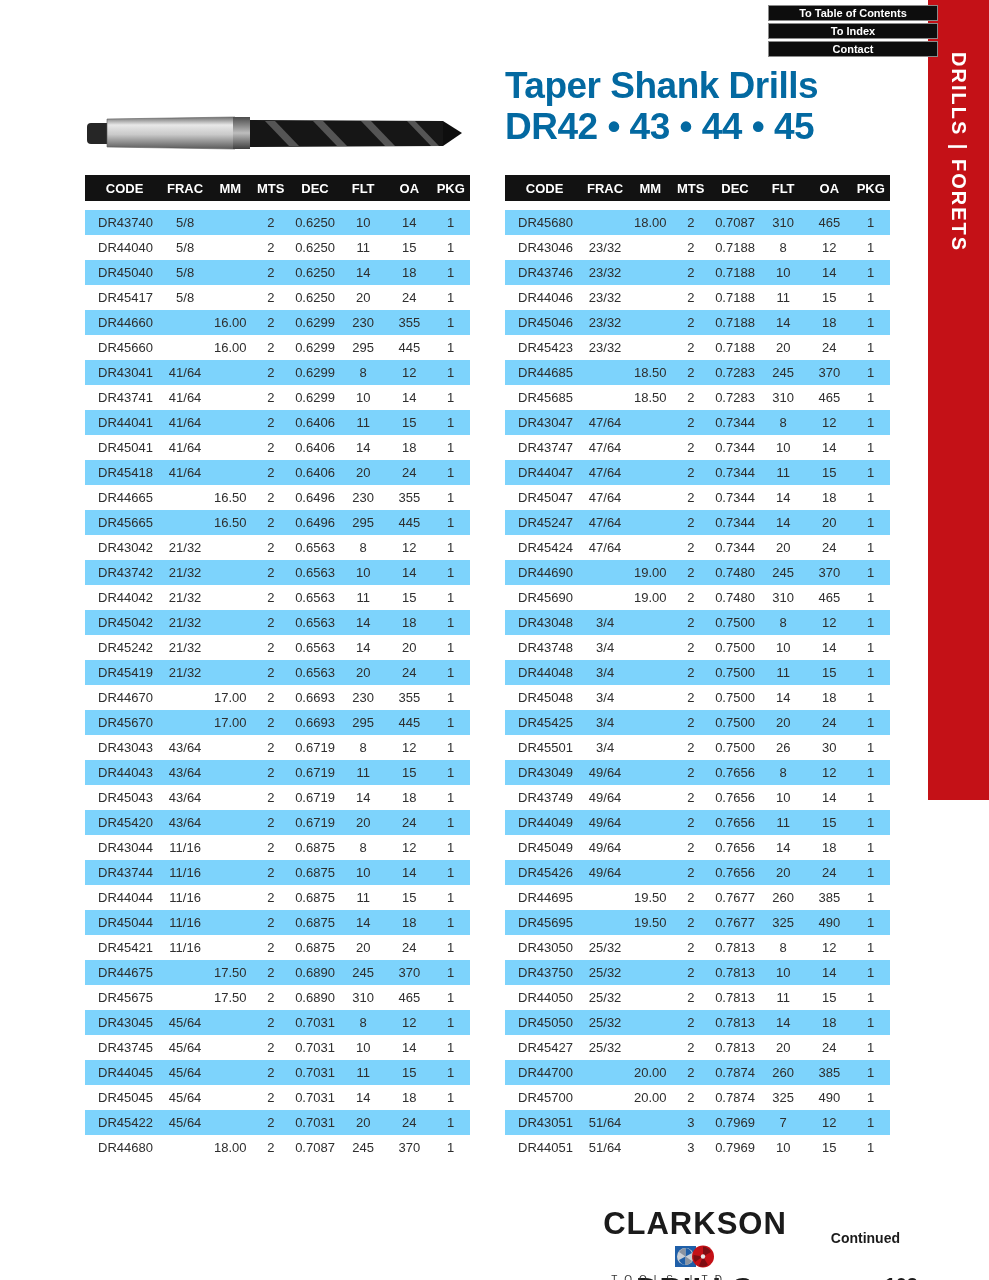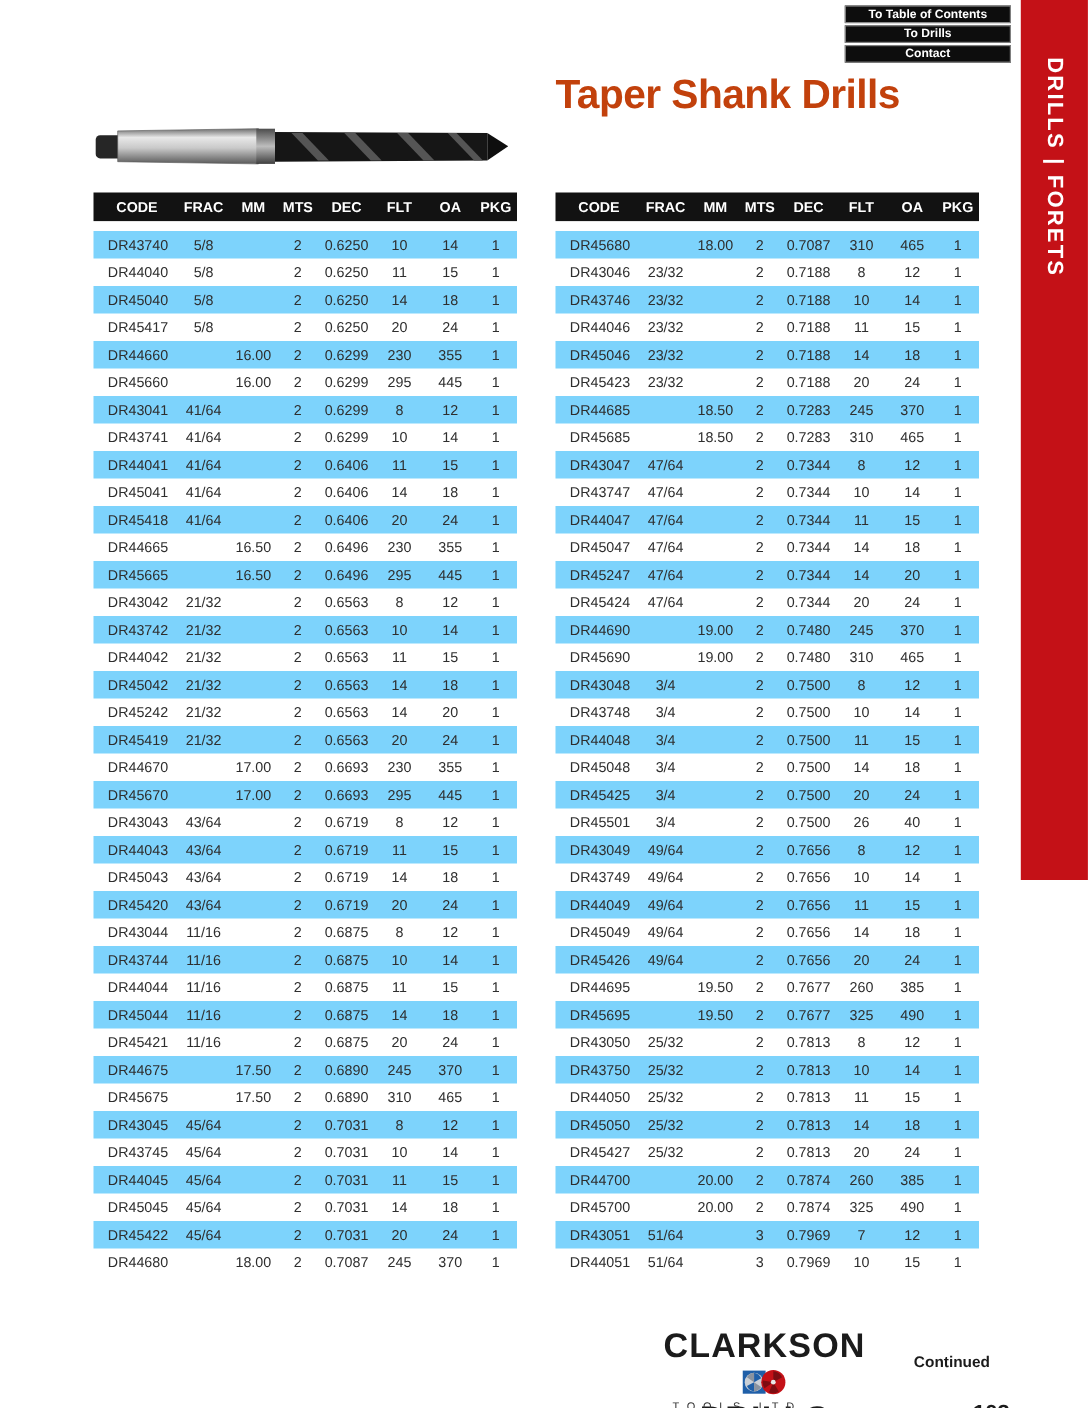--- a/index.html
+++ b/index.html
@@ -19,30 +19,30 @@
   }
   .side-tab-label {
     position:absolute; top:52px; left:50%;
     transform:translateX(-50%);
     writing-mode:vertical-rl;
     color:#ffffff; font-weight:bold; font-size:20px;
     letter-spacing:2px; white-space:nowrap;
   }
 
   
-  .nav-stack { position:absolute; top:5px; left:768px; width:151px; }
+  .nav-stack { position:absolute; top:5px; left:768px; width:170px; }
   .nav-btn {
     display:block; width:100%; height:16px; margin-bottom:2px;
     background:#0d0d0d; border:1px solid #8a8a8a;
     color:#ffffff; font-weight:bold; font-size:11px;
     text-align:center; line-height:14px; cursor:pointer;
   }
 
   
-  .title-block { position:absolute; left:505px; top:66px; color:#c2410c; }
+  .title-block { position:absolute; left:505px; top:66px; color:#0369a1; }
   .title-block h1 { font-size:37px; font-weight:bold; line-height:1.1; letter-spacing:-0.5px; }
 
   
   .drill-img { position:absolute; left:85px; top:92px; width:380px; height:75px; }
 
   
   .cat-table { position:absolute; top:175px; width:385px; }
   .cat-table.left  { left:85px; }
   .cat-table.right { left:505px; }
   .thead {
@@ -93,21 +93,21 @@
 </style>
 </head>
 <body>
 
 <div class="side-tab">
   <div class="side-tab-label">DRILLS | FORETS</div>
 </div>
 
 <div class="nav-stack">
   <div class="nav-btn">To Table of Contents</div>
-  <div class="nav-btn">To Drills</div>
+  <div class="nav-btn">To Index</div>
   <div class="nav-btn">Contact</div>
 </div>
 
 <svg class="drill-img" viewBox="0 0 380 75">
   <defs>
     <linearGradient id="metal" x1="0" y1="0" x2="0" y2="1">
       <stop offset="0" stop-color="#6f6f6f"></stop>
       <stop offset="0.25" stop-color="#e8e8e8"></stop>
       <stop offset="0.55" stop-color="#c9c9c9"></stop>
       <stop offset="1" stop-color="#5a5a5a"></stop>
@@ -126,20 +126,21 @@
     <polygon points="180,29 204,54 214,54 190,29"></polygon>
     <polygon points="228,29 252,54 262,54 238,29"></polygon>
     <polygon points="276,29 300,54 310,54 286,29"></polygon>
     <polygon points="322,29 346,54 354,54 330,29"></polygon>
   </g>
   <polygon points="358,29 377,41 358,54" fill="#0e0e0e"></polygon>
 </svg>
 
 <div class="title-block">
   <h1>Taper Shank Drills</h1>
+  <h1>DR42 • 43 • 44 • 45</h1>
 </div>
 
 <div class="cat-table left">
   <div class="thead">
       <div class="hcell c0">CODE</div>
       <div class="hcell c1">FRAC</div>
       <div class="hcell c2">MM</div>
       <div class="hcell c3">MTS</div>
       <div class="hcell c4">DEC</div>
       <div class="hcell c5">FLT</div>
@@ -752,21 +753,21 @@
         <div class="tcell c6">24</div>
         <div class="tcell c7">1</div>
       </div>
       <div class="trow">
         <div class="tcell c0">DR45501</div>
         <div class="tcell c1">3/4</div>
         <div class="tcell c2"></div>
         <div class="tcell c3">2</div>
         <div class="tcell c4">0.7500</div>
         <div class="tcell c5">26</div>
-        <div class="tcell c6">40</div>
+        <div class="tcell c6">30</div>
         <div class="tcell c7">1</div>
       </div>
       <div class="trow shaded">
         <div class="tcell c0">DR43049</div>
         <div class="tcell c1">49/64</div>
         <div class="tcell c2"></div>
         <div class="tcell c3">2</div>
         <div class="tcell c4">0.7656</div>
         <div class="tcell c5">8</div>
         <div class="tcell c6">12</div>

